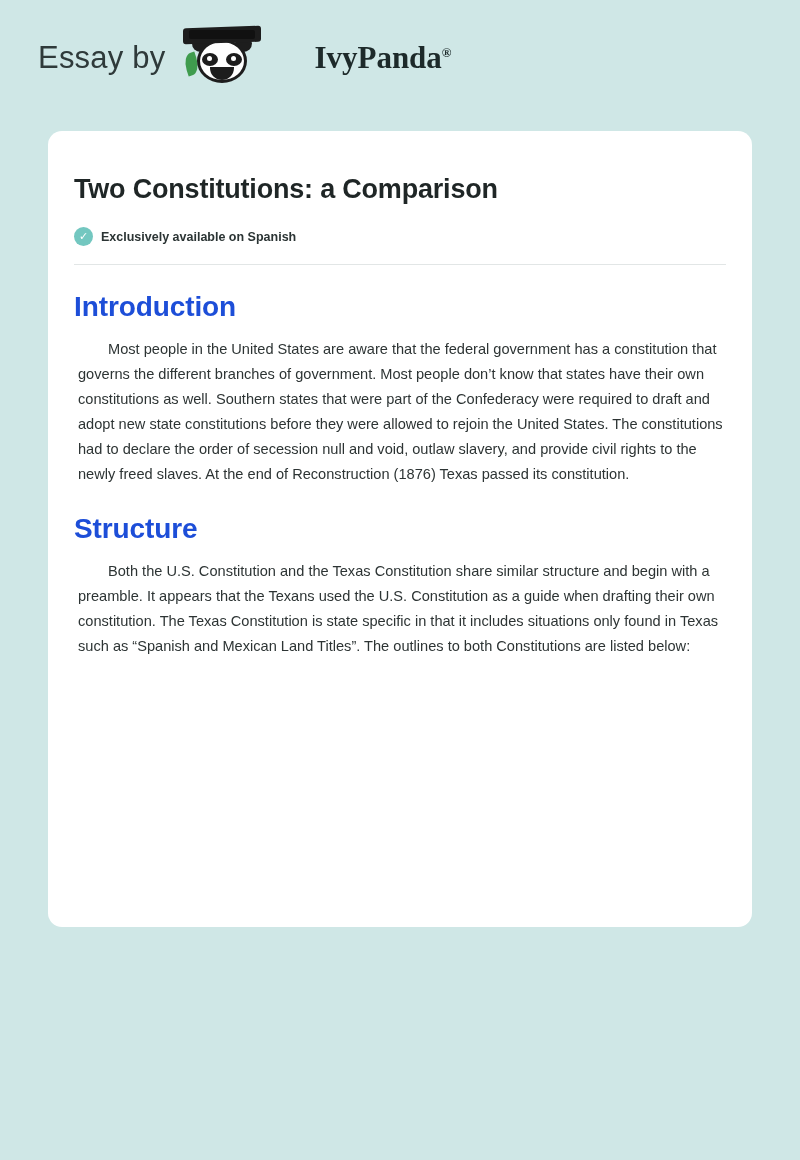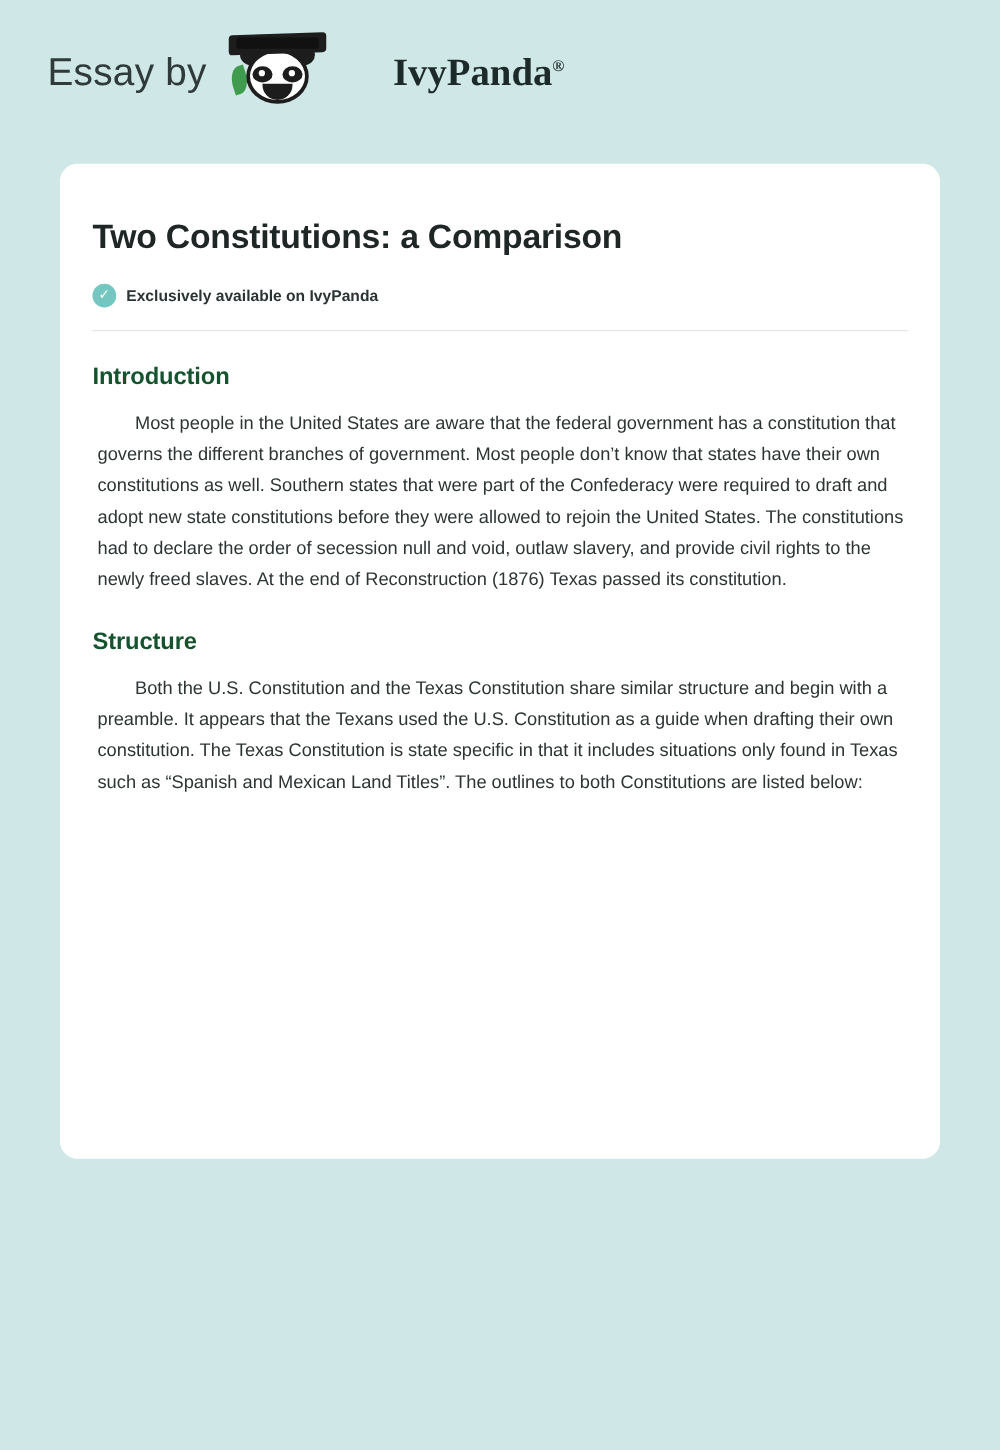--- a/index.html
+++ b/index.html
@@ -112,23 +112,23 @@
   }
 
   .divider {
     margin-top: 18px;
     border: 0;
     border-top: 1px solid #e2e6e6;
     height: 0;
   }
 
   h2.section-heading {
-    font-size: 19px;
-    font-weight: bold;
-    color: #14532d;
+    font-size: 28px;
+    font-weight: bold;
+    color: #1d4ed8;
     margin: 26px 0 0 0;
     letter-spacing: -0.1px;
   }
 
   p.para {
     font-size: 14.6px;
     line-height: 25px;
     color: #2d3434;
     margin: 14px 0 0 4px;
     text-indent: 30px;
@@ -241,21 +241,21 @@
       <div class="brand-word"><span>IvyPanda</span><span class="brand-reg">®</span></div>
     </div>
   </div>
 
   <div class="sheet">
 
     <h1 class="doc-title">Two Constitutions: a Comparison</h1>
 
     <div class="exclusive-row">
       <span class="check-badge">✓</span>
-      <span class="exclusive-text">Exclusively available on IvyPanda</span>
+      <span class="exclusive-text">Exclusively available on Spanish</span>
     </div>
 
     <hr class="divider">
 
     <h2 class="section-heading">Introduction</h2>
     <p class="para">Most people in the United States are aware that the federal government has a constitution that governs the different branches of government. Most people don’t know that states have their own constitutions as well. Southern states that were part of the Confederacy were required to draft and adopt new state constitutions before they were allowed to rejoin the United States. The constitutions had to declare the order of secession null and void, outlaw slavery, and provide civil rights to the newly freed slaves. At the end of Reconstruction (1876) Texas passed its constitution.</p>
 
     <h2 class="section-heading">Structure</h2>
     <p class="para">Both the U.S. Constitution and the Texas Constitution share similar structure and begin with a preamble. It appears that the Texans used the U.S. Constitution as a guide when drafting their own constitution. The Texas Constitution is state specific in that it includes situations only found in Texas such as “Spanish and Mexican Land Titles”. The outlines to both Constitutions are listed below:</p>
 

